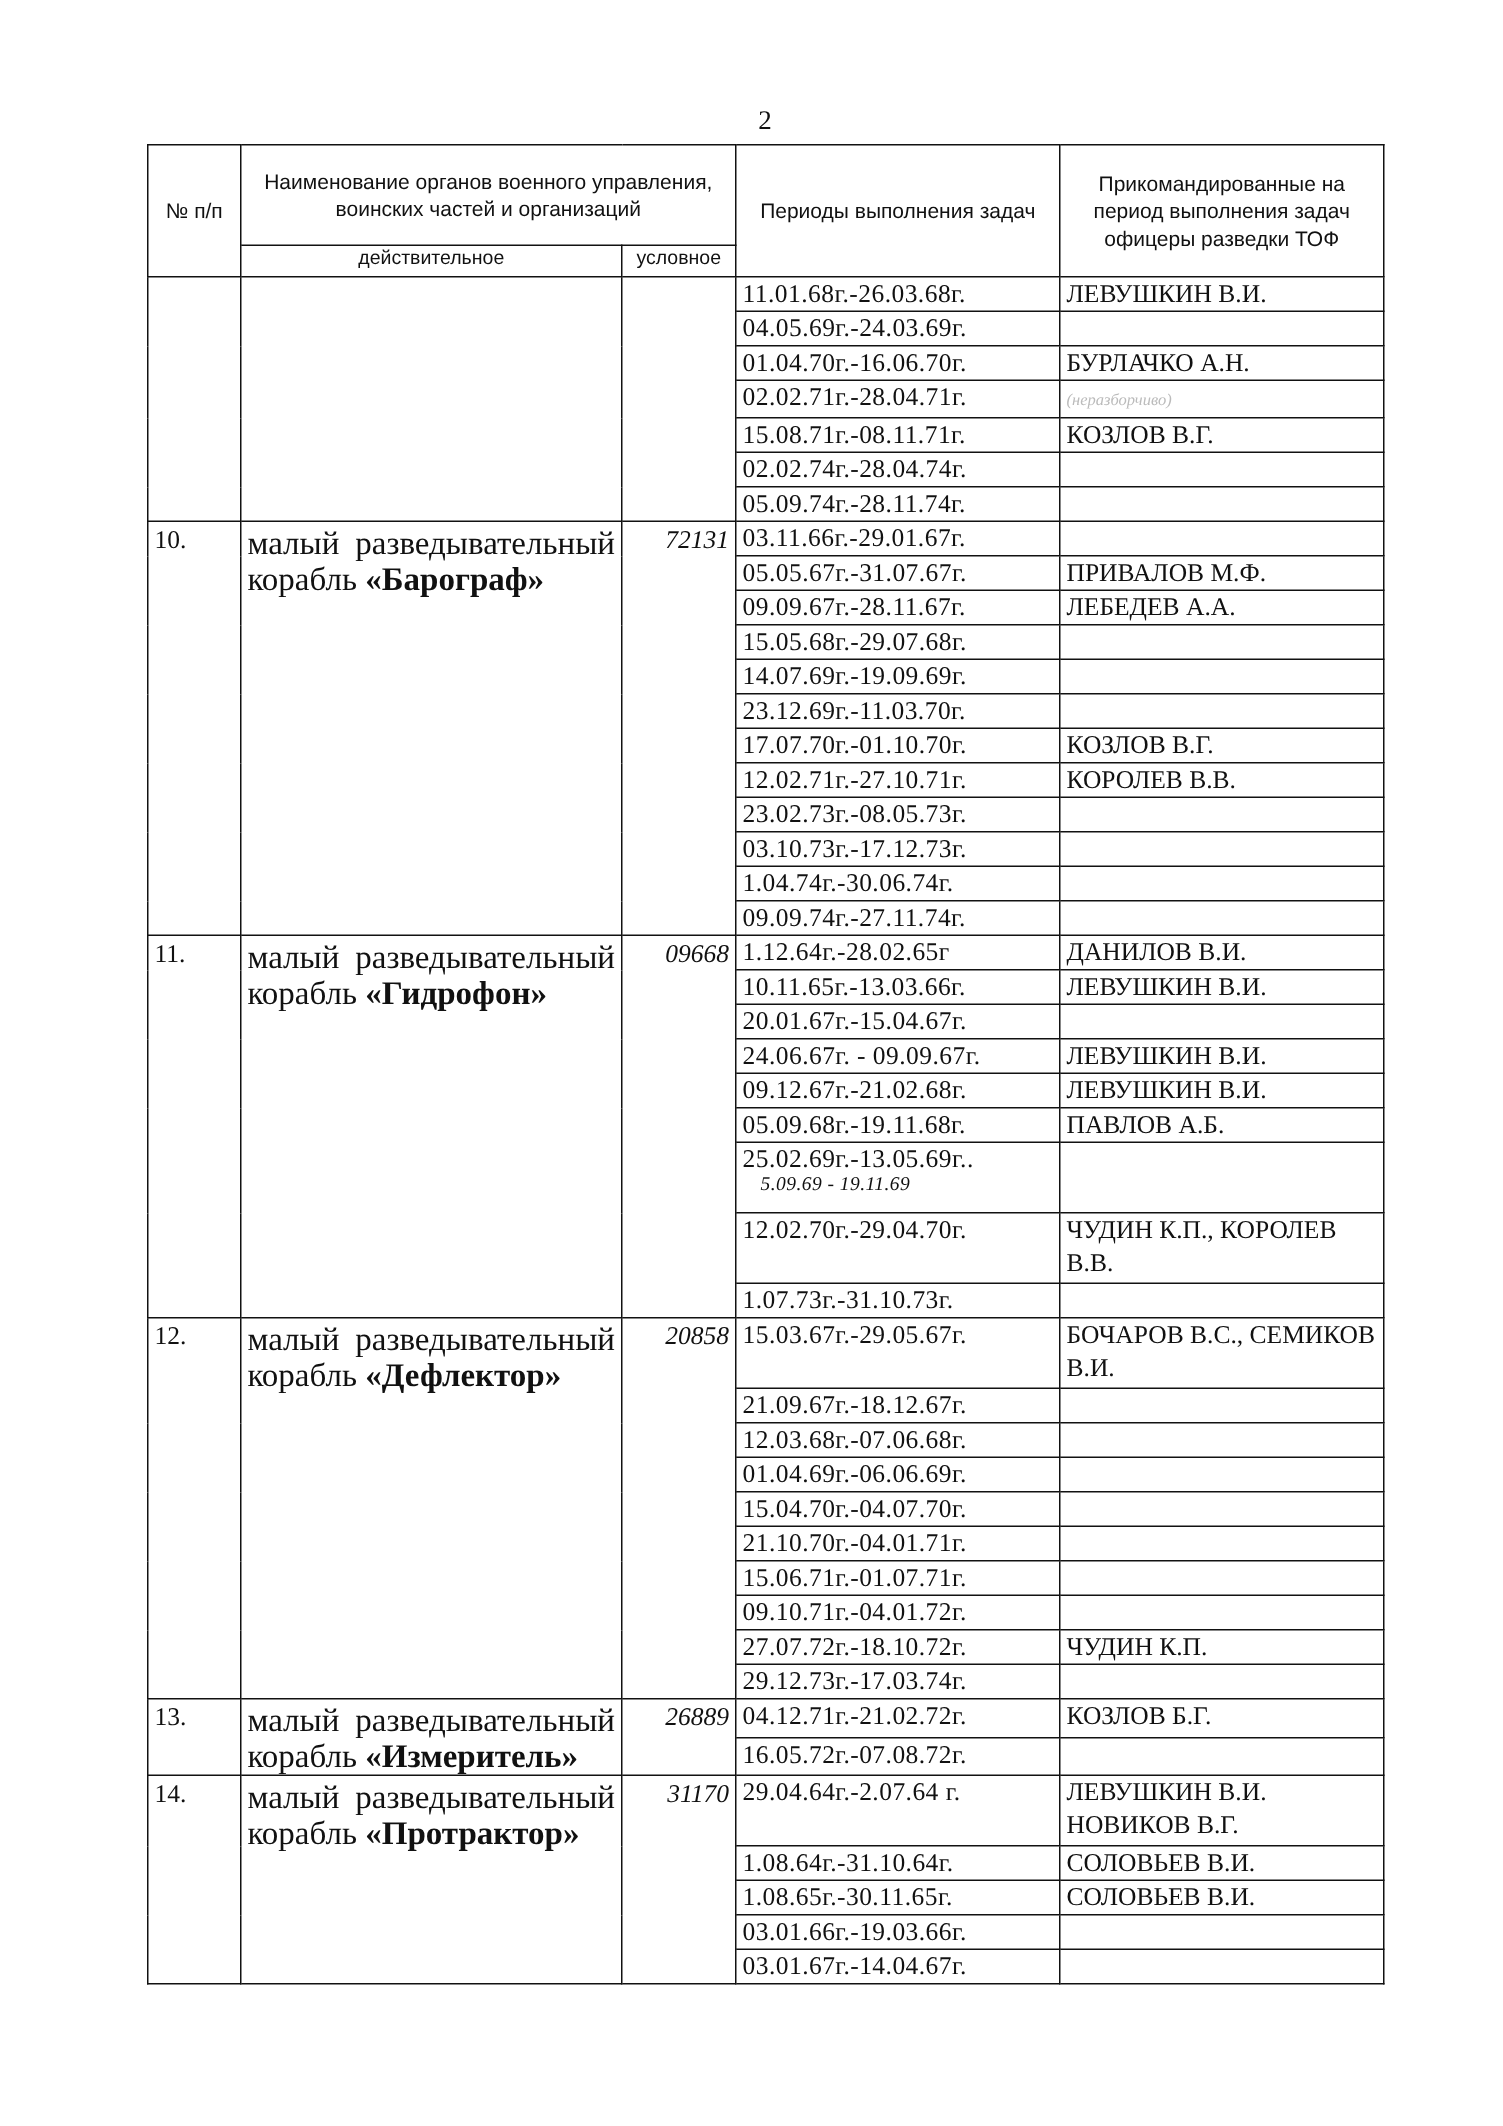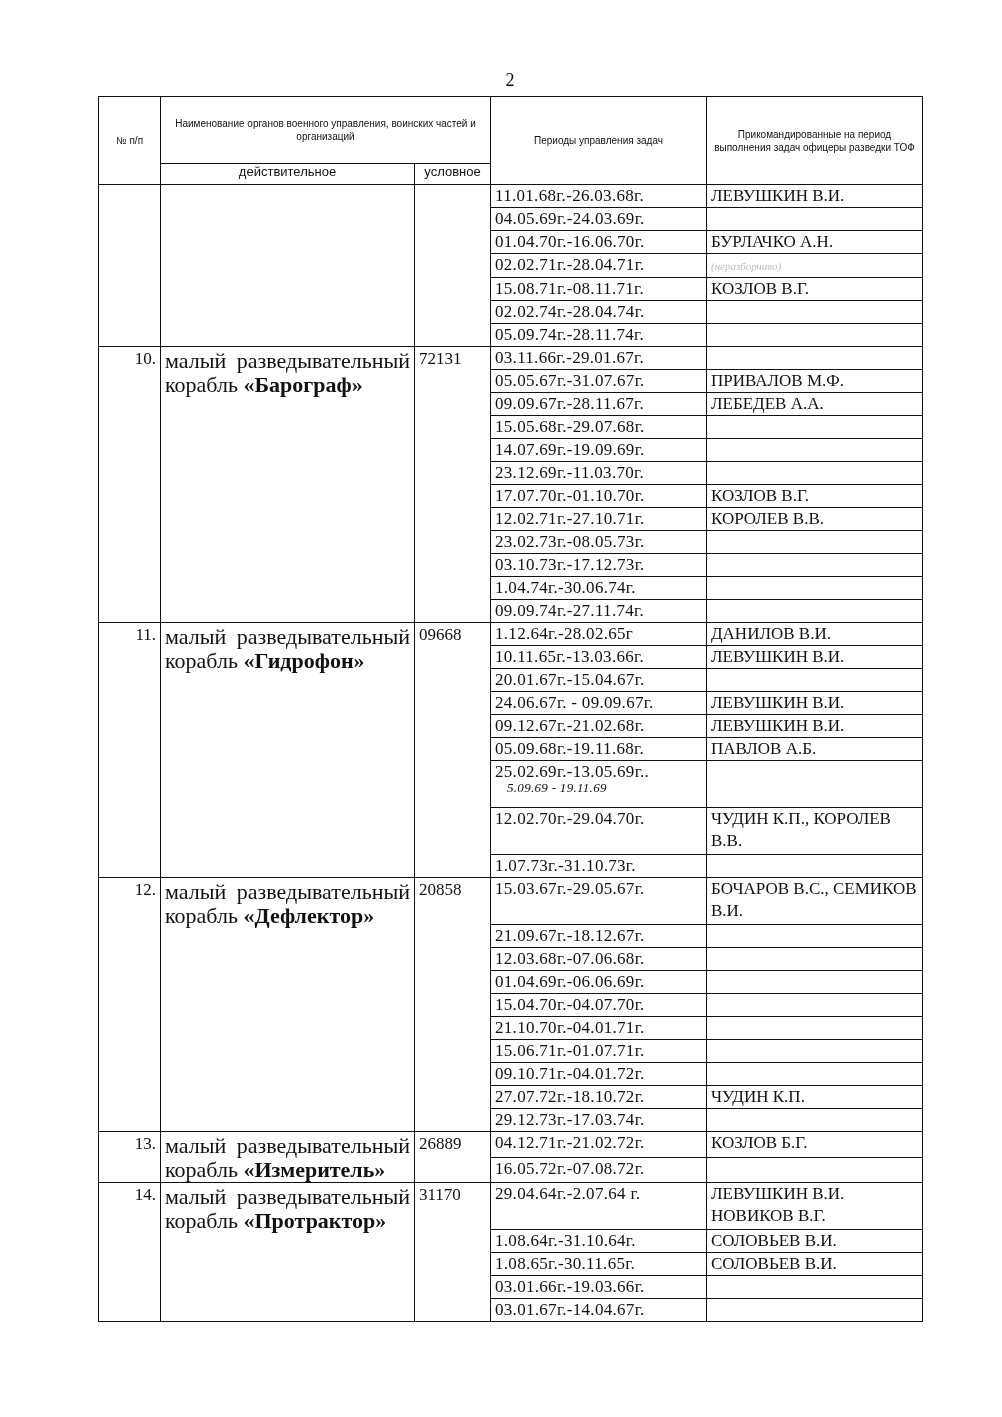--- a/index.html
+++ b/index.html
@@ -3,28 +3,28 @@
 <meta charset="utf-8">
 <style>
   html, body { margin: 0; padding: 0; background: #ffffff; }
   body { width: 1002px; height: 1417px; position: relative; overflow: hidden;
          font-family: "Liberation Serif", serif; color: #111; }
   .page-num { position: absolute; top: 70px; left: 0; width: 1020px; text-align: center;
               font-size: 18px; }
   .tbl { position: absolute; left: 98px; top: 96px; width: 824px; border-collapse: collapse;
          table-layout: fixed; }
   .tbl td, .tbl th { border: 1.5px solid #111; padding: 0 4px; vertical-align: top; }
-  .tbl th { font-family: "Liberation Sans", sans-serif; font-weight: normal; font-size: 10px;
+  .tbl th { font-family: "Liberation Sans", sans-serif; font-weight: normal; font-size: 14px;
             text-align: center; vertical-align: middle; line-height: 1.3; }
   .h-top th { height: 66px; }
   .h-sub th { height: 20px; font-size: 13px; vertical-align: top; }
-  .num { text-align: right; font-size: 17px; padding-top: 2px !important; }
+  .num { text-align: left; font-size: 17px; padding-top: 2px !important; }
   .name { font-size: 22px; line-height: 24px; padding-top: 2px !important; text-align: justify; }
   .name b { font-weight: bold; }
-  .code { text-align: left; font-size: 17px; padding-top: 2px !important; }
+  .code { text-align: right; font-size: 17px; padding-top: 2px !important; font-style: italic; }
   .period { font-size: 17px; letter-spacing: 0.3px; height: 22px; line-height: 22px; white-space: nowrap; }
   .officer { font-size: 17px; line-height: 22px; height: 22px; }
   .tall { height: 46px; }
   .hand { font-style: italic; font-size: 13px; line-height: 10px; display: block; padding-left: 12px; }
   .faded { color: #bbb; font-size: 11px; font-style: italic; }
 </style>
 </head>
 <body>
 
 <div class="page-num">2</div>
@@ -34,21 +34,21 @@
     <col style="width:62px">
       <col style="width:254px">
       <col style="width:76px">
       <col style="width:216px">
       <col style="width:216px">
   </colgroup>
   <thead>
     <tr class="h-top">
       <th rowspan="2">№ п/п</th>
       <th colspan="2">Наименование органов военного управления, воинских частей и организаций</th>
-      <th rowspan="2">Периоды управления задач</th>
+      <th rowspan="2">Периоды выполнения задач</th>
       <th rowspan="2">Прикомандированные на период выполнения задач офицеры разведки ТОФ</th>
     </tr>
     <tr class="h-sub">
       <th>действительное</th>
       <th>условное</th>
     </tr>
   </thead>
   <tbody id="tbody">
       <tr>
         <td rowspan="7"></td>

